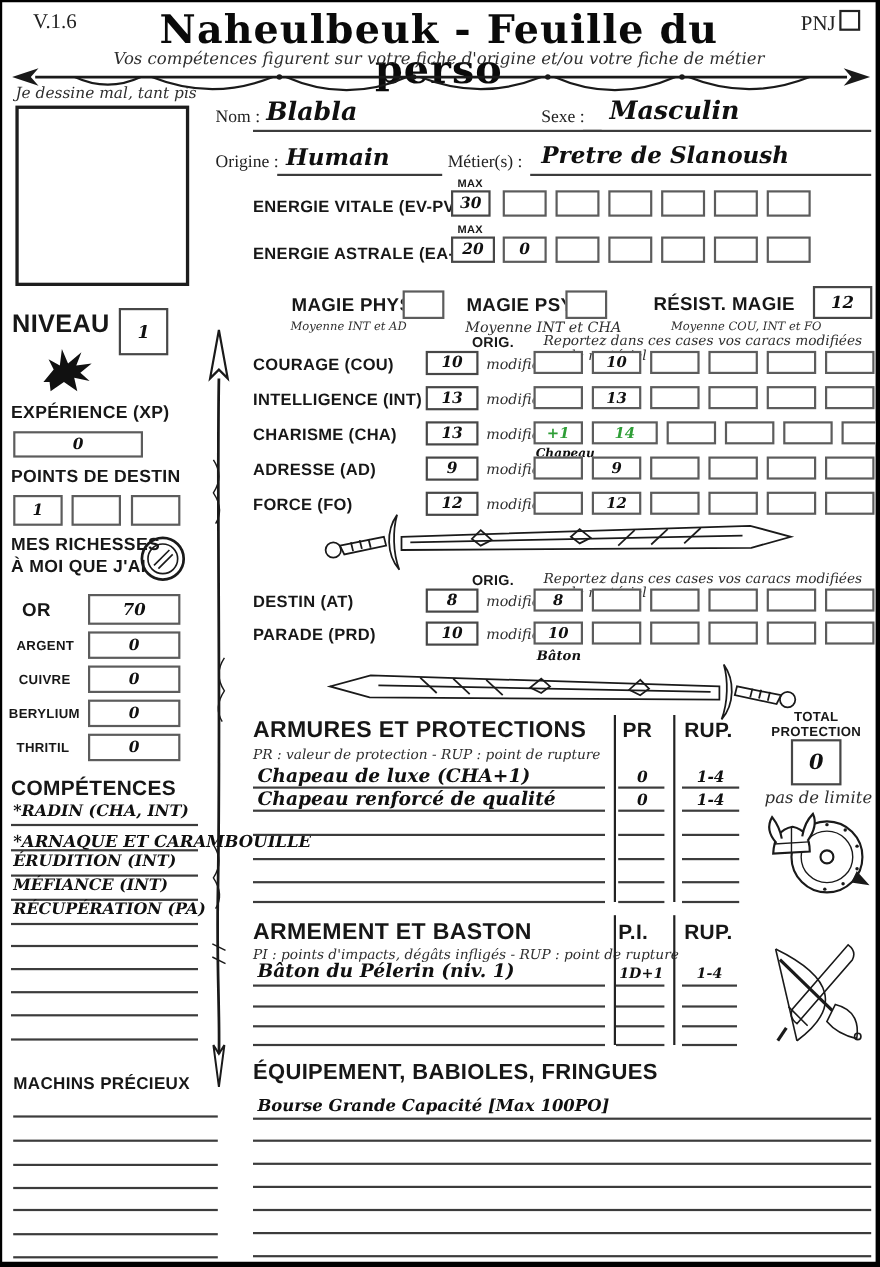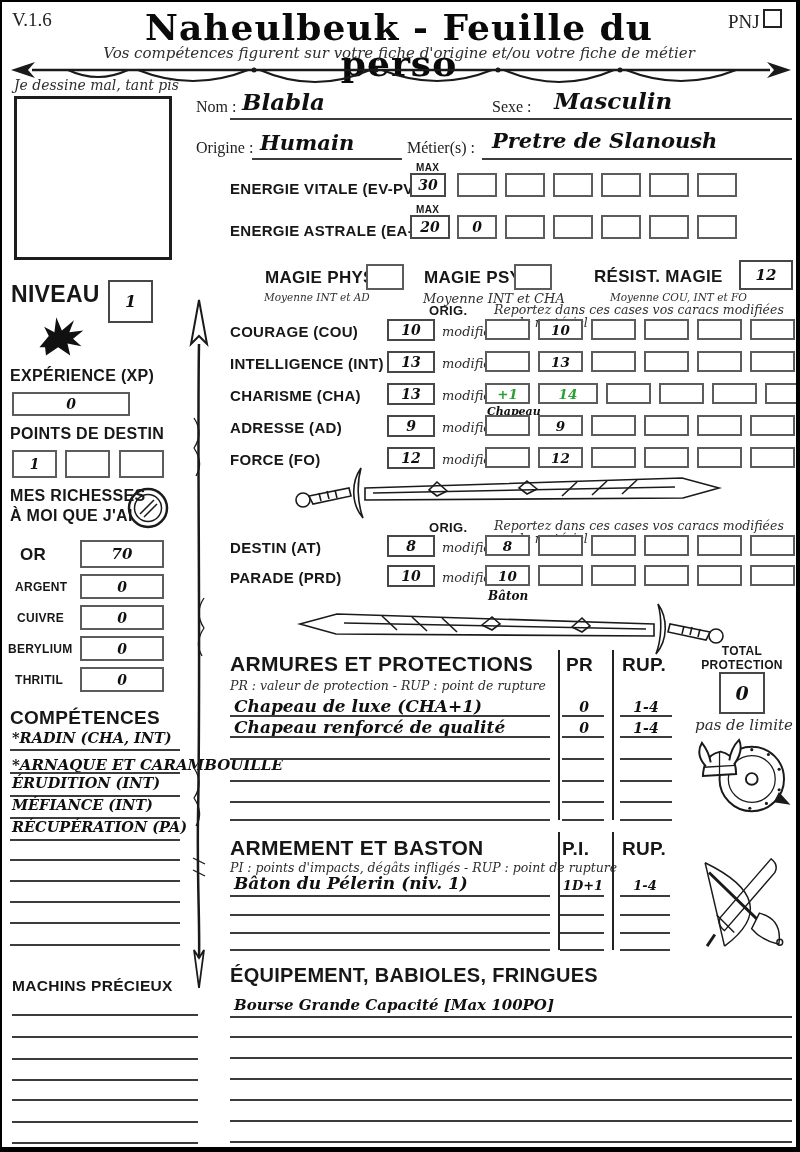--- a/index.html
+++ b/index.html
@@ -20,21 +20,21 @@
         display:flex;align-items:center;justify-content:center;}
   .ul{position:absolute;height:0;border-bottom:2px solid #3c3c3c;}
   .vline{position:absolute;width:0;border-left:2px solid #222;}
   svg{display:block;}
 </style>
 </head>
 <body>
 
 <div class="page">
 
-  <div class="abs serif" style="left:10px;top:8px;font-size:19px">V.1.6</div>
+  <div class="abs serif" style="left:28px;top:8px;font-size:19px">V.1.6</div>
   <div class="abs title" style="left:110px;right:110px;top:7px;font-size:36px;text-align:center">Naheulbeuk - Feuille du perso</div>
   <div class="abs serif" style="left:726px;top:10px;font-size:19px">PNJ</div>
   <div class="abs" style="left:761px;top:7px;width:19px;height:19px;border:2.5px solid #222;box-sizing:border-box"></div>
   <div class="abs script" style="left:0;right:0;top:44px;font-size:15px;text-align:center">Vos compétences figurent sur votre fiche d'origine et/ou votre fiche de métier</div>
 
   <svg class="abs" style="left:6px;top:56px" width="786" height="32" viewBox="0 0 786 32">
     <g stroke="#1a1a1a" fill="none" stroke-width="2">
       <line x1="24" y1="12" x2="762" y2="12" stroke-width="2.5"></line>
       <path d="M130,12 Q185,34 240,12"></path>
         <path d="M252,12 Q307,36 362,12"></path>

